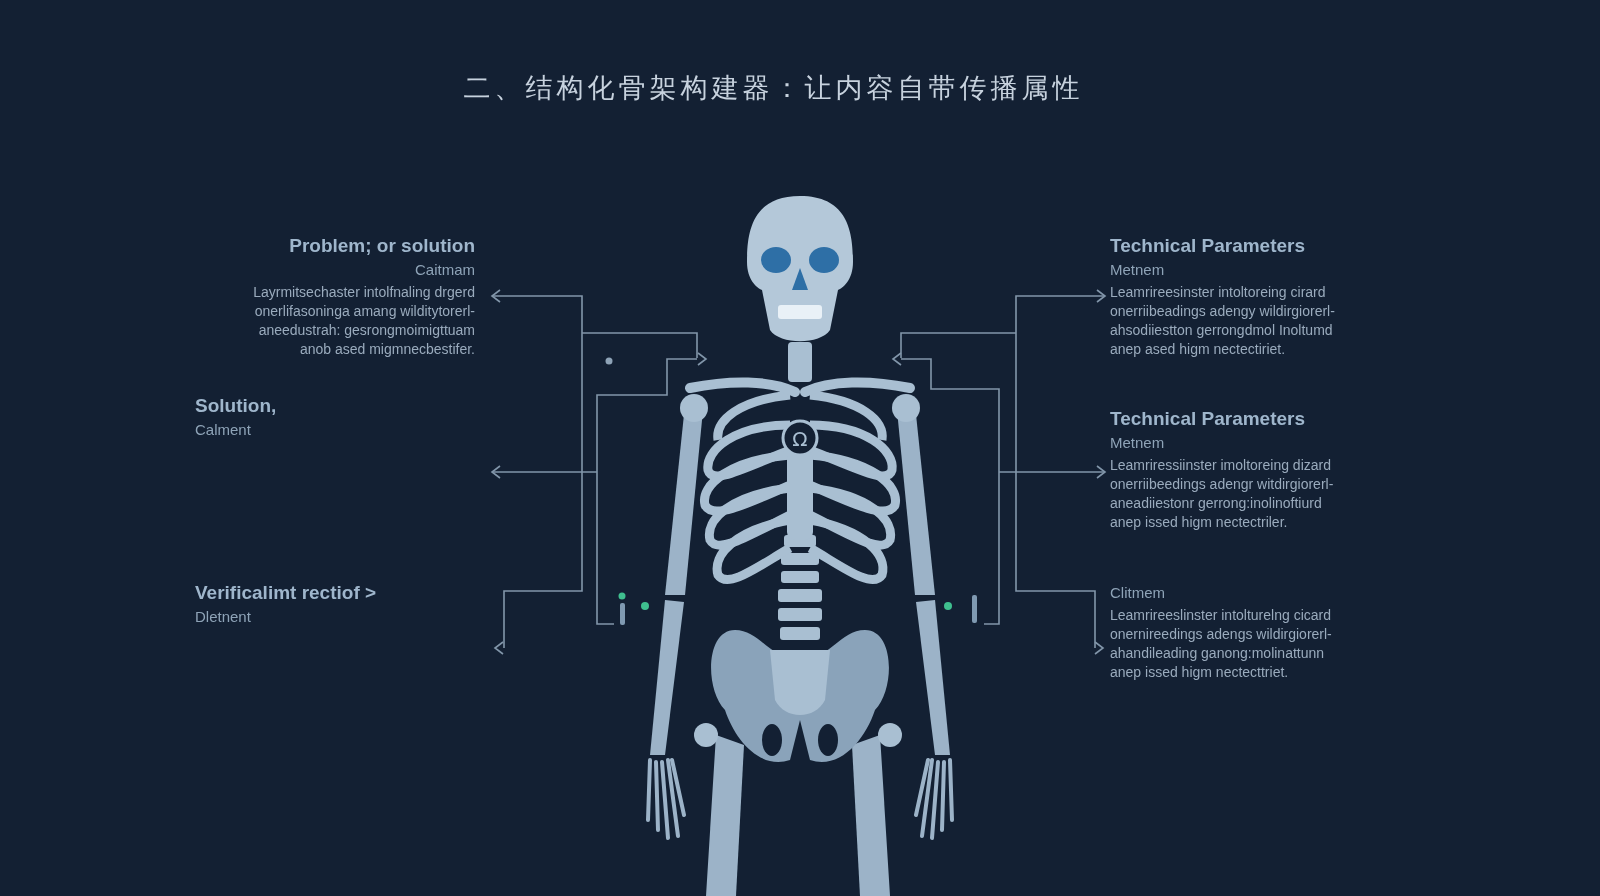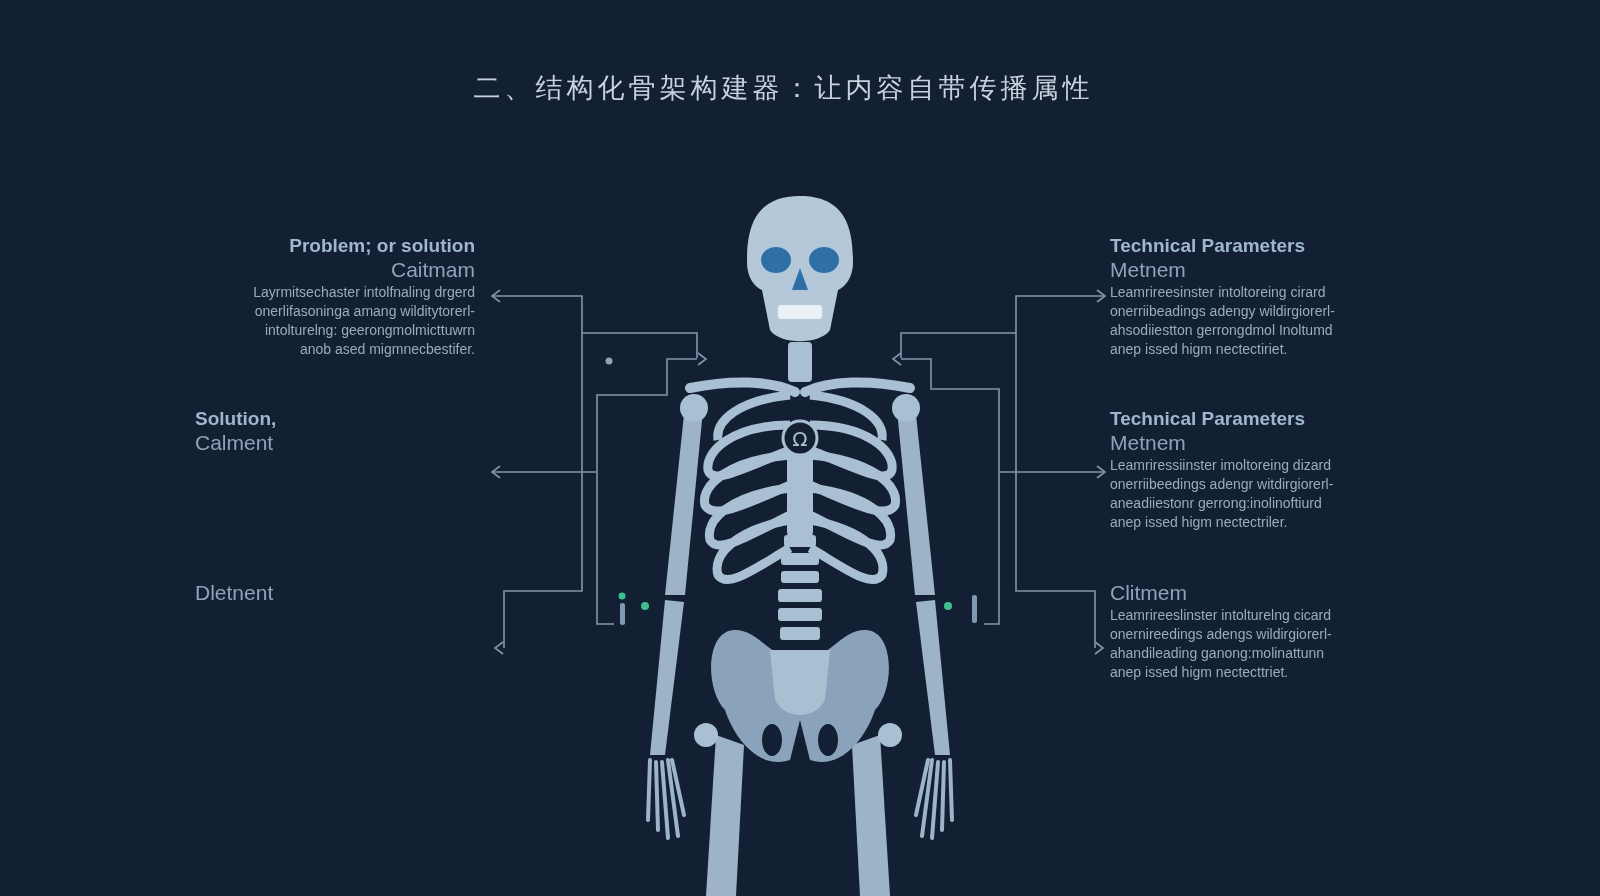--- a/index.html
+++ b/index.html
@@ -3,64 +3,65 @@
 <meta charset="utf-8">
 <style>
   html, body { margin:0; padding:0; }
   body {
     width:1600px; height:896px; overflow:hidden;
     background:#132033;
     font-family:"Liberation Sans", "DejaVu Sans", sans-serif;
     position:relative;
   }
   .title {
-    position:absolute; left:10px; width:1547px; top:70px;
+    position:absolute; left:0; width:1547px; top:70px;
     text-align:center; color:#c7d2de; font-size:27px; letter-spacing:4px;
     font-family:"DejaVu Sans", sans-serif;
   }
   .block { position:absolute; width:280px; }
   .block .heading { color:#9fb6cc; font-size:19px; font-weight:bold; line-height:24px; }
-  .block .sub { color:#8ea3b7; font-size:21px; line-height:22px; margin-top:1px; }
+  .block .sub { color:#8ea3b7; font-size:15px; line-height:22px; margin-top:1px; }
   .block .body { color:#9aabbd; font-size:14px; line-height:19px; margin-top:2px; }
   .block .body div { white-space:nowrap; }
   svg.diagram { position:absolute; left:0; top:0; }
 </style>
 </head>
 <body>
 
 <div class="title">二、结构化骨架构建器：让内容自带传播属性</div>
 
 <div class="block" style="left:195px; top:234px;text-align:right;">
   <div class="heading">Problem; or solution</div>
   <div class="sub">Caitmam</div>
   <div class="body">
     <div>Layrmitsechaster intolfnaling drgerd</div>
     <div>onerlifasoninga amang wilditytorerl-</div>
-    <div>intolturelng: geerongmolmicttuwrn</div>
+    <div>aneedustrah: gesrongmoimigttuam</div>
     <div>anob ased migmnecbestifer.</div>
   </div>
 </div>
 
-<div class="block" style="left:195px; top:407px;">
+<div class="block" style="left:195px; top:394px;">
   <div class="heading">Solution,</div>
   <div class="sub">Calment</div>
 </div>
 
 <div class="block" style="left:195px; top:581px;">
+  <div class="heading">Verificalimt rectiof  &gt;</div>
   <div class="sub">Dletnent</div>
 </div>
 
 <div class="block" style="left:1110px; top:234px;">
   <div class="heading">Technical Parameters</div>
   <div class="sub">Metnem</div>
   <div class="body">
     <div>Leamrireesinster intoltoreing cirard</div>
     <div>onerriibeadings adengy wildirgiorerl-</div>
     <div>ahsodiiestton gerrongdmol Inoltumd</div>
-    <div>anep issed higm nectectiriet.</div>
+    <div>anep ased higm nectectiriet.</div>
   </div>
 </div>
 
 <div class="block" style="left:1110px; top:407px;">
   <div class="heading">Technical Parameters</div>
   <div class="sub">Metnem</div>
   <div class="body">
     <div>Leamriressiinster imoltoreing dizard</div>
     <div>onerriibeedings adengr witdirgiorerl-</div>
     <div>aneadiiestonr gerrong:inolinoftiurd</div>

